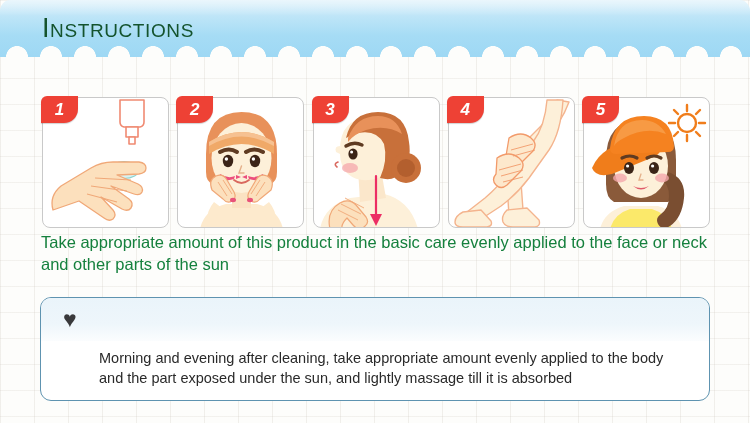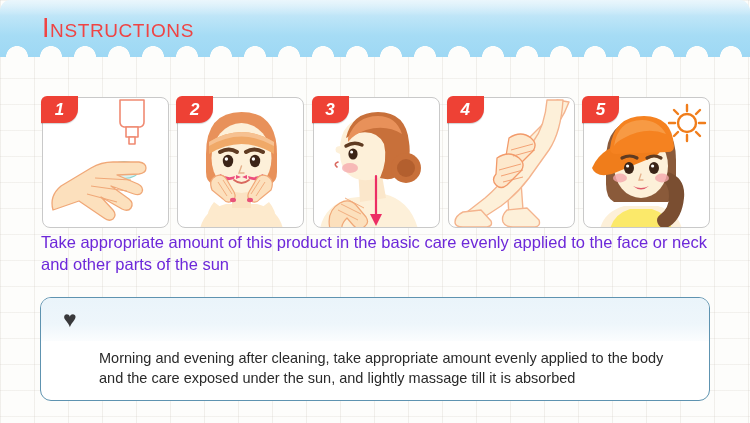--- a/index.html
+++ b/index.html
@@ -33,21 +33,21 @@
     border-top-left-radius:11px;border-top-right-radius:11px;
   }
   #header-scallop{
     position:absolute;left:0;bottom:0;width:750px;height:13px;
     background-image:radial-gradient(circle at 17px 13px, #fdfdfb 10.6px, rgba(253,253,251,0) 11.2px);
     background-size:34px 13px;
     background-repeat:repeat-x;
   }
   #header-title{
     position:absolute;left:42px;top:13px;
-    color:#ef4444;
+    color:#14532d;
     font-size:27px;
     font-variant:small-caps;
     letter-spacing:.6px;
     font-family:"Liberation Sans", sans-serif;
     white-space:nowrap;
   }
   
   #steps{
     position:absolute;left:42px;top:97px;
     width:668px;height:131px;
@@ -70,21 +70,21 @@
     border-radius:6px 0 14px 0;
     color:#fff;
     font-size:17px;font-weight:bold;font-style:italic;
     display:flex;align-items:center;justify-content:center;
     box-shadow:0 1px 1px rgba(0,0,0,.18);
     z-index:4;
   }
   
   #intro-text{
     position:absolute;left:41px;top:231px;width:675px;
-    font-size:16.5px;line-height:22px;color:#6d28d9;
+    font-size:16.5px;line-height:22px;color:#15803d;
   }
   
   #tips-box{
     position:absolute;left:40px;top:297px;
     width:670px;height:104px;
     border:1.6px solid #5e93b0;
     border-radius:11px;
     background:#ffffff;
     box-sizing:border-box;
     overflow:hidden;
@@ -320,14 +320,14 @@
   </div>
 
 </div>
 
 <div id="intro-text">Take appropriate amount of this product in the basic care evenly applied to the face or neck and other parts of the sun</div>
 
 <div id="tips-box">
   <div id="tips-header">
     <span id="tips-heart">♥</span>
   </div>
-  <div id="tips-body">Morning and evening after cleaning, take appropriate amount evenly applied to the body and the care exposed under the sun, and lightly massage till it is absorbed</div>
+  <div id="tips-body">Morning and evening after cleaning, take appropriate amount evenly applied to the body and the part exposed under the sun, and lightly massage till it is absorbed</div>
 </div>
 
 </body></html>

